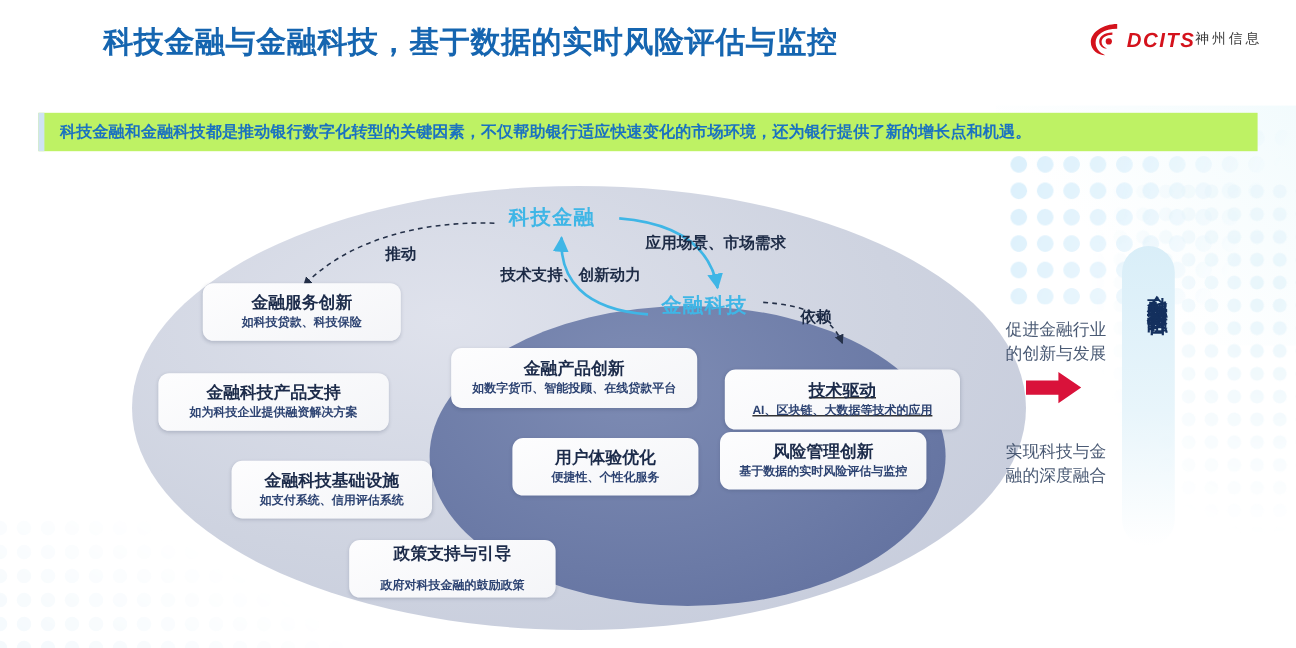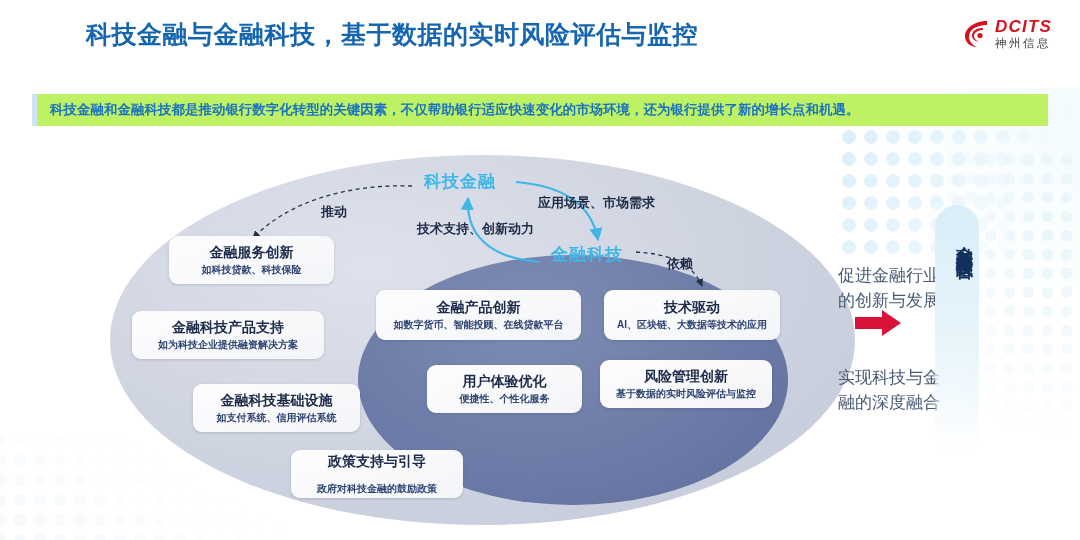--- a/index.html
+++ b/index.html
@@ -47,21 +47,21 @@
   .title{
     position:absolute;left:86px;top:18px;
     font-size:25px;font-weight:bold;letter-spacing:.5px;
     color:#1565b0;white-space:nowrap;
   }
   .logo{
     position:absolute;right:28px;top:18px;
     display:flex;align-items:center;gap:6px;
   }
   .logo-mark{width:26px;height:30px;flex:0 0 auto;}
-  .logo-text{display:flex;flex-direction:column;line-height:1;}
+  .logo-text{display:flex;flex-direction:row;line-height:1;}
   .logo-en{font-size:17px;font-weight:bold;color:#d4121c;letter-spacing:1.2px;font-style:italic;}
   .logo-cn{font-size:11.5px;color:#3a3a3a;letter-spacing:2.5px;margin-top:3px;}
 
   
   .subband{
     position:absolute;left:32px;top:74px;width:1016px;height:32px;
     background:#bef264;display:flex;align-items:center;margin-top:20px;
   }
   .subband::before{
     content:"";position:absolute;left:0;top:0;bottom:0;width:5px;background:#cfe3f3;
@@ -96,21 +96,21 @@
   .card.inner .t{color:#1c2b4a;}
   .card.inner .s{color:#2d4372;}
 
   
   .lbl{position:absolute;white-space:nowrap;}
   .lbl-cyan{font-size:17px;font-weight:bold;color:#3fb6e6;letter-spacing:1px;}
   .lbl-dark{font-size:13px;font-weight:bold;color:#1d2b46;}
 
   
   .rc-text{
-    position:absolute;font-size:17px;color:#4a5a74;line-height:1.45;
+    position:absolute;font-size:14px;color:#4a5a74;line-height:1.45;
     text-align:center;white-space:nowrap;
   }
   .red-arrow{position:absolute;left:855px;top:308px;width:48px;height:30px;}
 
   .vbar{
     position:absolute;left:935px;top:205px;width:44px;height:250px;
     border-radius:22px;
     background:linear-gradient(180deg,#d9eef8 0%,#e8f5fb 55%,rgba(240,250,253,0) 100%);
   }
   .vtext{
@@ -197,21 +197,21 @@
   <div class="card" style="left:291px;top:450px;width:172px;height:48px;gap:10px;">
     <div class="t">政策支持与引导</div>
     <div class="s">政府对科技金融的鼓励政策</div>
   </div>
 
   <div class="card inner" style="left:376px;top:290px;width:205px;height:50px;">
     <div class="t">金融产品创新</div>
     <div class="s">如数字货币、智能投顾、在线贷款平台</div>
   </div>
 
-  <div class="card inner" style="left:604px;top:290px;width:176px;height:50px;">
+  <div class="card inner" style="left:604px;top:308px;width:196px;height:50px;text-decoration:underline;">
     <div class="t">技术驱动</div>
     <div class="s">AI、区块链、大数据等技术的应用</div>
   </div>
 
   <div class="card inner" style="left:427px;top:365px;width:155px;height:48px;">
     <div class="t">用户体验优化</div>
     <div class="s">便捷性、个性化服务</div>
   </div>
 
   <div class="card inner" style="left:600px;top:360px;width:172px;height:48px;">

